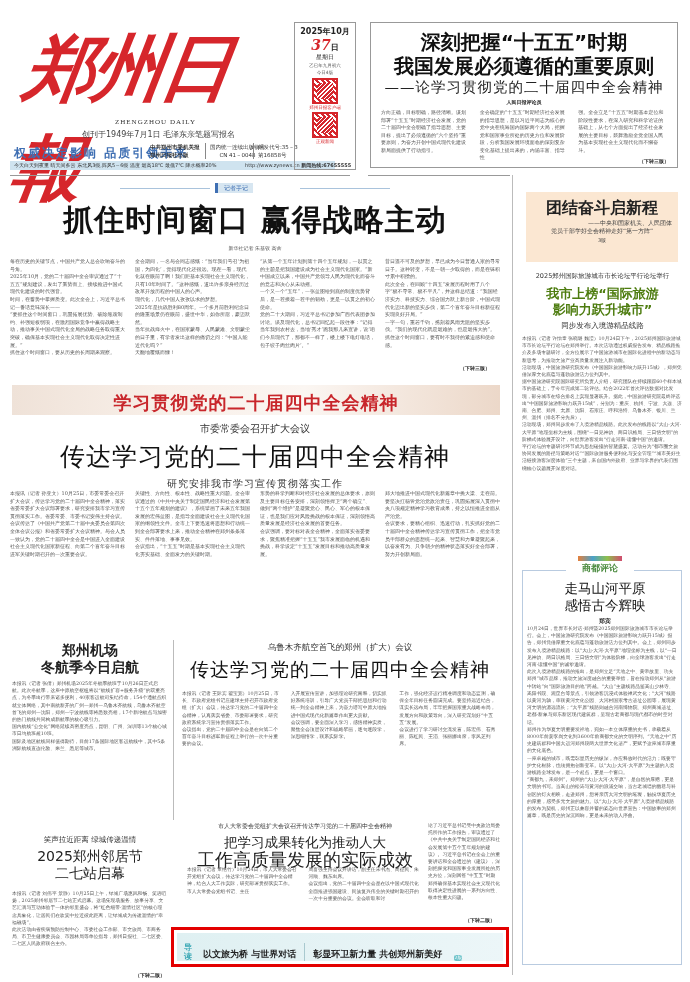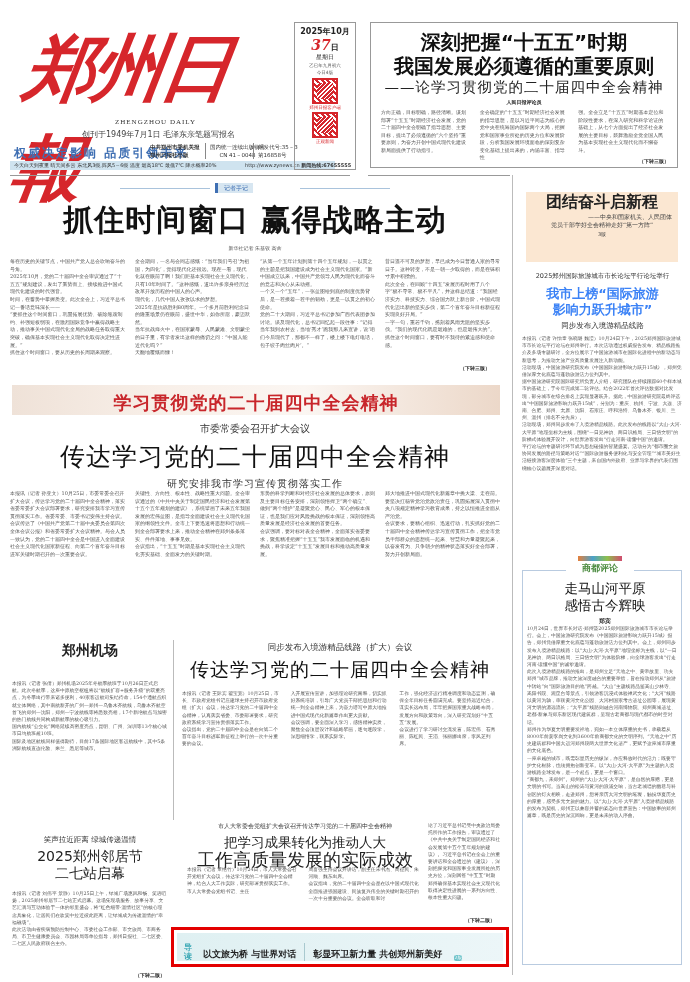--- a/index.html
+++ b/index.html
@@ -38,25 +38,25 @@
 .main-headline{left:40px;top:200px;width:430px;font-size:30px;font-weight:bold;text-align:center;color:#111;letter-spacing:1px;}
 .byline{font-size:5px;color:#555;text-align:center;}
 .body4{left:10px;top:258px;width:490px;display:flex;gap:10px;font-size:5px;line-height:7.6px;color:#555;font-family:"DejaVu Serif",serif;}
 .body4 div{flex:1;}
 .banner{left:12px;top:385px;width:488px;height:30px;background:linear-gradient(90deg,#efe2d8,#f8efe8 30%,#fbf6f2 60%,#ecd8c9);}
 .banner-text{left:0;width:100%;top:6px;text-align:center;font-size:18px;color:#c8262b;font-weight:bold;font-family:"DejaVu Serif",serif;letter-spacing:1px;}
 .sec-kicker{font-size:10px;text-align:center;color:#333;}
 .sec-head{font-size:25px;text-align:center;color:#111;letter-spacing:1px;}
 .sec-sub{font-size:10px;text-align:center;color:#333;letter-spacing:1px;}
 .tuanjie{left:526px;top:192px;width:152px;height:70px;background:#fbe7d2;text-align:center;}
-.tuanjie .t{font-size:16px;font-weight:bold;color:#222;margin-top:0;}
+.tuanjie .t{font-size:16px;font-weight:bold;color:#222;margin-top:6px;}
 .tuanjie .s{font-size:6px;color:#444;line-height:8px;}
 .tuanjie .p{font-size:5px;color:#444;margin-top:2px;}
 .rc-kick{font-size:6.5px;color:#333;text-align:center;}
-.rc-head{font-size:13px;font-weight:bold;text-align:center;line-height:16px;color:#3b82f6;}
+.rc-head{font-size:13px;font-weight:bold;text-align:center;line-height:16px;color:#4d7c0f;}
 .rc-sub{font-size:7.5px;text-align:center;color:#333;}
 .rc-body{font-size:4.8px;line-height:7.2px;color:#555;font-family:"DejaVu Serif",serif;}
 .commentary{left:522px;top:570px;width:160px;height:395px;border:1px solid #b9cbe0;}
 .comm-logo{left:566px;top:556px;width:68px;height:18px;background:#fff;text-align:center;font-size:9px;color:#4a8a3e;font-weight:bold;}
 .comm-head{font-size:13.5px;text-align:center;line-height:17px;color:#111;}
 .daodu{left:171px;top:927px;width:338px;height:40px;border:3px solid #e30000;}
 .daodu-inner{position:absolute;left:3px;top:3px;right:3px;bottom:3px;background:linear-gradient(90deg,#dff0f2,#ecf6f8);display:flex;align-items:flex-end;}
 .daodu-label{width:14px;font-size:8px;color:#39a8b5;font-weight:bold;line-height:9px;text-align:center;margin-left:4px;}
 .daodu-item{font-size:9px;font-weight:bold;color:#222;padding:0 8px;}
 .daodu-sep{width:1px;height:18px;background:#a9c9cf;}
@@ -154,28 +154,29 @@
   <div>关键性、方向性、根本性、战略性重大问题。全会审议通过的《中共中央关于制定国民经济和社会发展第十五个五年规划的建议》，系统擘画了未来五年我国发展的宏伟蓝图，是指导全面建设社会主义现代化国家的纲领性文件。全市上下要迅速将思想和行动统一到全会部署要求上来，推动全会精神在郑州条条落实、件件落地、事事见效。
 会议指出，“十五五”时期是基本实现社会主义现代化夯实基础、全面发力的关键时期。</div>
   <div>形势的科学判断和对经济社会发展的总体要求，原则及主要目标任务安排，深刻领悟捍卫“两个确立”、做到“两个维护”是凝聚党心、民心、军心的根本保证，也是我们应对风险挑战的根本保证，深刻领悟高质量发展是经济社会发展的首要任务。
 会议强调，要对标对表全会精神，全面落实省委要求，聚焦精准把握“十五五”我市发展面临的机遇和挑战，科学设定“十五五”发展目标和推动高质量发展。</div>
   <div>郑大地推进中国式现代化新篇章中挑大梁、走在前。要坚决扛稳管党治党政治责任，巩固拓展深入贯彻中央八项规定精神学习教育成果，持之以恒推进全面从严治党。
 会议要求，要精心组织、迅速行动，扎实抓好党的二十届四中全会精神传达学习宣传贯彻工作，把全市党员干部群众的思想统一起来、智慧和力量凝聚起来，以奋发有为、只争朝夕的精神状态落实好全会部署，努力开创新局面。</div>
 </div>
 
 <div class="abs" style="left:10px;top:642px;width:160px;text-align:center;">
   <div style="font-size:14px;font-weight:bold;line-height:17px;">郑州机场</div>
+  <div style="font-size:14px;font-weight:bold;line-height:17px;">冬航季今日启航</div>
 </div>
 <div class="abs rc-body" style="left:12px;top:680px;width:155px;height:140px;overflow:hidden;white-space:pre-line;">本报讯（记者 张倩）郑州机场2025年冬航季航班于10月26日正式启航。此次冬航季，这座中原航空枢纽将以“航线扩容+服务升级”的双重亮点，为冬季出行带来诸多便利，40家客运航司集结待命，154个通航点织就立体网络，其中南航新开的广州—郑州—乌鲁木齐航线，乌鲁木齐航空首飞的郑州—沈阳，郑州—宁波航线等将悉数亮相，17个新增航点与加密的热门航线共同构成新航季的核心吸引力。
 国内航线“公交化”网络延续高密度亮点，昆明、广州、深圳等13个核心城市日均航班超10班。
 国际及地区航线同样值得期待，目前17条国际地区客运航线中，其中5条洲际航线直连伦敦、米兰、悉尼等城市。</div>
 <div class="abs vrule" style="left:173px;top:640px;height:180px;"></div>
 
 <div class="abs" style="left:180px;top:642px;width:320px;">
-  <div class="sec-kicker" style="font-size:8.5px;">同步发布入境游精品线路（扩大）会议</div>
+  <div class="sec-kicker" style="font-size:8.5px;">乌鲁木齐航空首飞的郑州（扩大）会议</div>
   <div class="sec-head" style="font-size:19px;margin-top:3px;">传达学习党的二十届四中全会精神</div>
 </div>
 <div class="abs" style="left:182px;top:690px;width:318px;display:flex;gap:8px;white-space:pre-line;height:110px;overflow:hidden;">
   <div class="rc-body" style="flex:1;">本报讯（记者 王际宾 翟宝宽）10月25日，市长、市政府党组书记庄建球主持召开市政府党组（扩大）会议，传达学习党的二十届四中全会精神，认真落实省委、市委部署要求，研究政府系统学习宣传贯彻落实工作。
 会议指出，党的二十届四中全会是在向第二个百年奋斗目标进军新征程上举行的一次十分重要的会议。</div>
   <div class="rc-body" style="flex:1;">入开展宣传宣讲，加强理论研究阐释，切实抓好系统培训，引导广大党员干部把思想和行动统一到全会精神上来，为奋力谱写中原大地推进中国式现代化新篇章作出更大贡献。
 会议强调，要全面深入学习，感悟精神实质，聚焦全会顶层设计和战略擘画，逐句逐段学，深思细悟学，联系实际学。</div>
   <div class="rc-body" style="flex:1;">工作，强化经济运行精准调度和动态监测，确保全年目标任务圆满完成。要坚持远近结合，谋实长远布局，牢牢把握国家重大战略布局，发展方向和政策导向，深入研究谋划好“十五五”发展。
 会议进行了学习研讨交流发言，陈宏伟、石秀丽、陈红民、王滔、张丽娜出席，李风芝列席。</div>
 </div>

